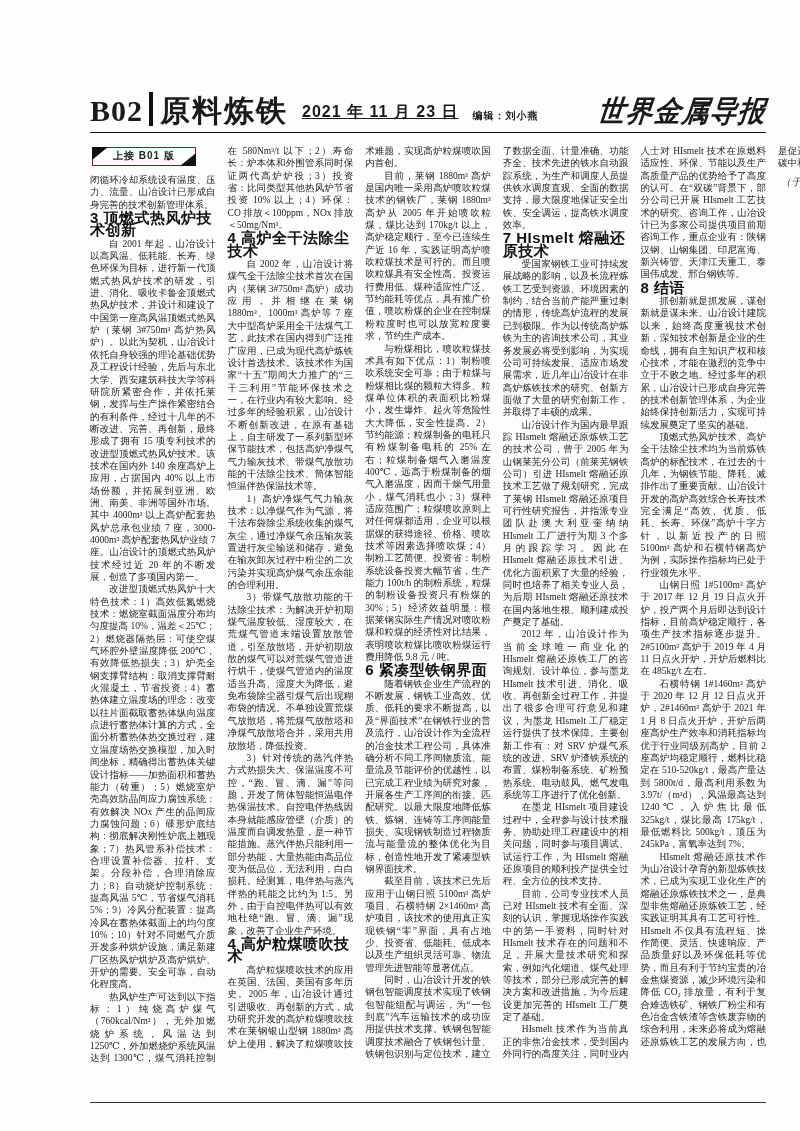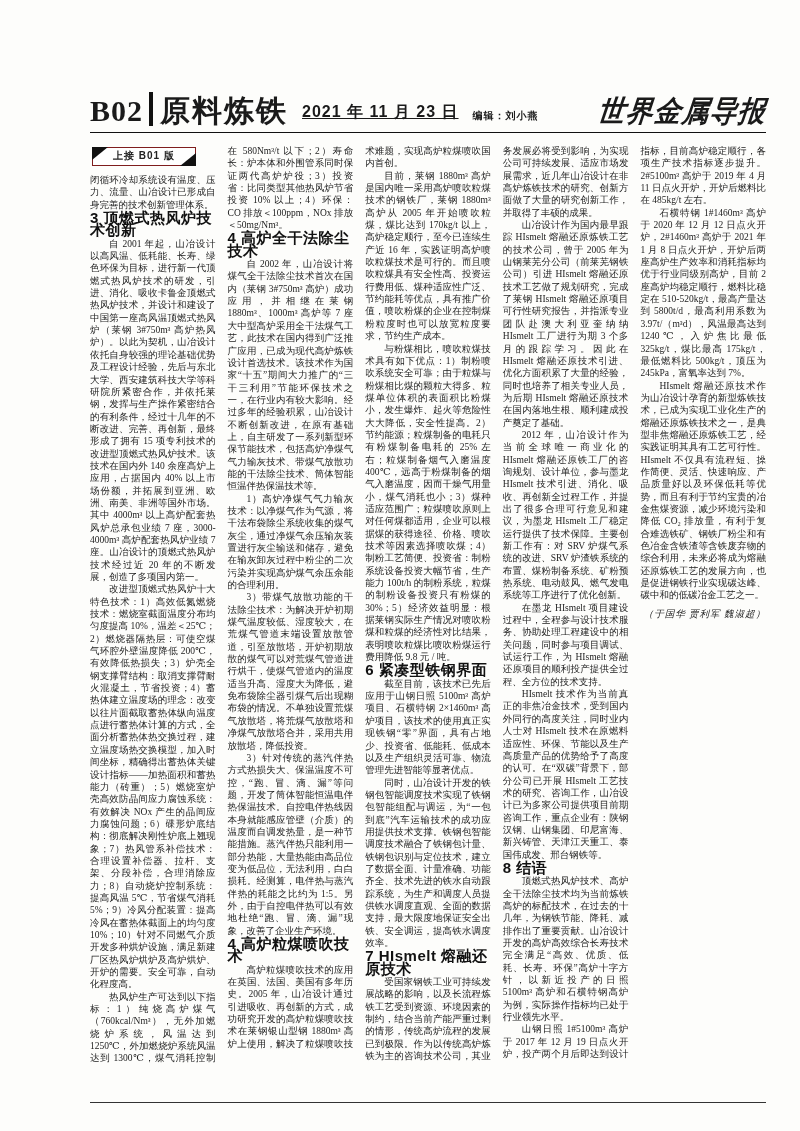--- a/index.html
+++ b/index.html
@@ -120,29 +120,32 @@
         <h3>4 高炉全干法除尘技术</h3>
         <p>自 2002 年，山冶设计将煤气全干法除尘技术首次在国内（莱钢 3#750m³ 高炉）成功应用，并相继在莱钢 1880m³、1000m³ 高炉等 7 座大中型高炉采用全干法煤气工艺，此技术在国内得到广泛推广应用，已成为现代高炉炼铁设计首选技术。该技术作为国家“十五”期间大力推广的“三干三利用”节能环保技术之一，在行业内有较大影响。经过多年的经验积累，山冶设计不断创新改进，在原有基础上，自主研发了一系列新型环保节能技术，包括高炉净煤气气力输灰技术、带煤气放散功能的干法除尘技术、筒体智能恒温伴热保温技术等。</p>
         <p>1）高炉净煤气气力输灰技术：以净煤气作为气源，将干法布袋除尘系统收集的煤气灰尘，通过净煤气余压输灰装置进行灰尘输送和储存，避免在输灰卸灰过程中粉尘的二次污染并实现高炉煤气余压余能的合理利用。</p>
         <p>3）带煤气放散功能的干法除尘技术：为解决开炉初期煤气温度较低、湿度较大，在荒煤气管道末端设置放散管道，引至放散塔，开炉初期放散的煤气可以对荒煤气管道进行烘干，使煤气管道内的温度适当升高、湿度大为降低，避免布袋除尘器引煤气后出现糊布袋的情况。不单独设置荒煤气放散塔，将荒煤气放散塔和净煤气放散塔合并，采用共用放散塔，降低投资。</p>
         <p>3）针对传统的蒸汽伴热方式热损失大、保温温度不可控，“跑、冒、滴、漏”等问题，开发了筒体智能恒温电伴热保温技术。自控电伴热线因本身就能感应管壁（介质）的温度而自调发热量，是一种节能措施。蒸汽伴热只能利用一部分热能，大量热能由高品位变为低品位，无法利用，白白损耗。经测算，电伴热与蒸汽伴热的耗能之比约为 1:5。另外，由于自控电伴热可以有效地杜绝“跑、冒、滴、漏”现象，改善了企业生产环境。</p>
         <h3>4 高炉粒煤喷吹技术</h3>
         <p>高炉粒煤喷吹技术的应用在英国、法国、美国有多年历史。2005 年，山冶设计通过引进吸收、再创新的方式，成功研究开发的高炉粒煤喷吹技术在莱钢银山型钢 1880m³ 高炉上使用，解决了粒煤喷吹技术难题，实现高炉粒煤喷吹国内首创。</p>
         <p>目前，莱钢 1880m³ 高炉是国内唯一采用高炉喷吹粒煤技术的钢铁厂，莱钢 1880m³ 高炉从 2005 年开始喷吹粒煤，煤比达到 170kg/t 以上，高炉稳定顺行，至今已连续生产近 16 年，实践证明高炉喷吹粒煤技术是可行的。而且喷吹粒煤具有安全性高、投资运行费用低、煤种适应性广泛、节约能耗等优点，具有推广价值，喷吹粉煤的企业在控制煤粉粒度时也可以放宽粒度要求，节约生产成本。</p>
         <p>与粉煤相比，喷吹粒煤技术具有如下优点：1）制粉喷吹系统安全可靠；由于粒煤与粉煤相比煤的颗粒大得多、粒煤单位体积的表面积比粉煤小，发生爆炸、起火等危险性大大降低，安全性提高。2）节约能源；粒煤制备的电耗只有粉煤制备电耗的 25% 左右；粒煤制备烟气入磨温度 400℃，远高于粉煤制备的烟气入磨温度，因而干燥气用量小，煤气消耗也小；3）煤种适应范围广；粒煤喷吹原则上对任何煤都适用，企业可以根据煤的获得途径、价格、喷吹技术等因素选择喷吹煤；4）制粉工艺简便、投资省：制粉系统设备投资大幅节省，生产能力 100t/h 的制粉系统，粒煤的制粉设备投资只有粉煤的 30%；5）经济效益明显：根据莱钢实际生产情况对喷吹粉煤和粒煤的经济性对比结果，表明喷吹粒煤比喷吹粉煤运行费用降低 9.8 元 / 吨。</p>
         <h3>6 紧凑型铁钢界面</h3>
+        <p>随着钢铁企业生产流程的不断发展，钢铁工业高效、优质、低耗的要求不断提高，以及“界面技术”在钢铁行业的普及流行，山冶设计作为全流程的冶金技术工程公司，具体准确分析不同工序间物质流、能量流及节能评价的优越性，以已完成工程业绩为研究对象，开展各生产工序间的衔接、匹配研究。以最大限度地降低炼铁、炼钢、连铸等工序间能量损失、实现钢铁制造过程物质流与能量流的整体优化为目标，创造性地开发了紧凑型铁钢界面技术。</p>
         <p>截至目前，该技术已先后应用于山钢日照 5100m³ 高炉项目、石横特钢 2×1460m³ 高炉项目，该技术的使用真正实现铁钢“零”界面，具有占地少、投资省、低能耗、低成本以及生产组织灵活可靠、物流管理先进智能等显著优点。</p>
         <p>同时，山冶设计开发的铁钢包智能调度技术实现了铁钢包智能组配与调运，为“一包到底”汽车运输技术的成功应用提供技术支撑。铁钢包智能调度技术融合了铁钢包计量、铁钢包识别与定位技术，建立了数据全面、计量准确、功能齐全、技术先进的铁水自动跟踪系统，为生产和调度人员提供铁水调度直观、全面的数据支持，最大限度地保证安全出铁、安全调运，提高铁水调度效率。</p>
         <h3>7 HIsmelt 熔融还原技术</h3>
         <p>受国家钢铁工业可持续发展战略的影响，以及长流程炼铁工艺受到资源、环境因素的制约，结合当前产能严重过剩的情形，传统高炉流程的发展已到极限。作为以传统高炉炼铁为主的咨询技术公司，其业务发展必将受到影响，为实现公司可持续发展、适应市场发展需求，近几年山冶设计在非高炉炼铁技术的研究、创新方面做了大量的研究创新工作，并取得了丰硕的成果。</p>
         <p>山冶设计作为国内最早跟踪 HIsmelt 熔融还原炼铁工艺的技术公司，曾于 2005 年为山钢莱芜分公司（前莱芜钢铁公司）引进 HIsmelt 熔融还原技术工艺做了规划研究，完成了莱钢 HIsmelt 熔融还原项目可行性研究报告，并指派专业团队赴澳大利亚奎纳纳 HIsmelt 工厂进行为期 3 个多月的跟踪学习。因此在 HIsmelt 熔融还原技术引进、优化方面积累了大量的经验，同时也培养了相关专业人员，为后期 HIsmelt 熔融还原技术在国内落地生根、顺利建成投产奠定了基础。</p>
         <p>2012 年，山冶设计作为当前全球唯一商业化的 HIsmelt 熔融还原铁工厂的咨询规划、设计单位，参与墨龙 HIsmelt 技术引进、消化、吸收、再创新全过程工作，并提出了很多合理可行意见和建议，为墨龙 HIsmelt 工厂稳定运行提供了技术保障。主要创新工作有：对 SRV 炉煤气系统的改进、SRV 炉渣铁系统的布置、煤粉制备系统、矿粉预热系统、电动鼓风、燃气发电系统等工序进行了优化创新。</p>
         <p>在墨龙 HIsmelt 项目建设过程中，全程参与设计技术服务、协助处理工程建设中的相关问题，同时参与项目调试、试运行工作，为 HIsmelt 熔融还原项目的顺利投产提供全过程、全方位的技术支持。</p>
+        <p>目前，公司专业技术人员已对 HIsmelt 技术有全面、深刻的认识，掌握现场操作实践中的第一手资料，同时针对 HIsmelt 技术存在的问题和不足，开展大量技术研究和探索，例如汽化烟道、煤气处理等技术，部分已形成完善的解决方案和改进措施，为今后建设更加完善的 HIsmelt 工厂奠定了基础。</p>
         <p>HIsmelt 技术作为当前真正的非焦冶金技术，受到国内外同行的高度关注，同时业内人士对 HIsmelt 技术在原燃料适应性、环保、节能以及生产高质量产品的优势给予了高度的认可。在“双碳”背景下，部分公司已开展 HIsmelt 工艺技术的研究、咨询工作，山冶设计已为多家公司提供项目前期咨询工作，重点企业有：陕钢汉钢、山钢集团、印尼富海、新兴铸管、天津江天重工、泰国伟成发、邢台钢铁等。</p>
         <h3>8 结语</h3>
+        <p>抓创新就是抓发展，谋创新就是谋未来。山冶设计建院以来，始终高度重视技术创新，深知技术创新是企业的生命线，拥有自主知识产权和核心技术，才能在激烈的竞争中立于不败之地。经过多年的积累，山冶设计已形成自身完善的技术创新管理体系，为企业始终保持创新活力，实现可持续发展奠定了坚实的基础。</p>
         <p>顶燃式热风炉技术、高炉全干法除尘技术均为当前炼铁高炉的标配技术，在过去的十几年，为钢铁节能、降耗、减排作出了重要贡献。山冶设计开发的高炉高效综合长寿技术完全满足“高效、优质、低耗、长寿、环保”高炉十字方针，以新近投产的日照 5100m³ 高炉和石横特钢高炉为例，实际操作指标均已处于行业领先水平。</p>
         <p>山钢日照 1#5100m³ 高炉于 2017 年 12 月 19 日点火开炉，投产两个月后即达到设计指标，目前高炉稳定顺行，各项生产技术指标逐步提升。2#5100m³ 高炉于 2019 年 4 月 11 日点火开炉，开炉后燃料比在 485kg/t 左右。</p>
         <p>石横特钢 1#1460m³ 高炉于 2020 年 12 月 12 日点火开炉，2#1460m³ 高炉于 2021 年 1 月 8 日点火开炉，开炉后两座高炉生产效率和消耗指标均优于行业同级别高炉，目前 2 座高炉均稳定顺行，燃料比稳定在 510-520kg/t，最高产量达到 5800t/d，最高利用系数为 3.97t/（m³d），风温最高达到 1240℃，入炉焦比最低 325kg/t，煤比最高 175kg/t，最低燃料比 500kg/t，顶压为 245kPa，富氧率达到 7%。</p>
         <p>HIsmelt 熔融还原技术作为山冶设计孕育的新型炼铁技术，已成为实现工业化生产的熔融还原炼铁技术之一，是典型非焦熔融还原炼铁工艺，经实践证明其具有工艺可行性。HIsmelt 不仅具有流程短、操作简便、灵活、快速响应、产品质量好以及环保低耗等优势，而且有利于节约宝贵的冶金焦煤资源，减少环境污染和降低 CO₂ 排放量，有利于复合难选铁矿、钢铁厂粉尘和有色冶金含铁渣等含铁废弃物的综合利用，未来必将成为熔融还原炼铁工艺的发展方向，也是促进钢铁行业实现碳达峰、碳中和的低碳冶金工艺之一。</p>
         <div class="byline">（于国华 贾利军 魏淑超）</div>
       </div>
   </div>
   <div class="footer-rule"></div>
 </div>
 

